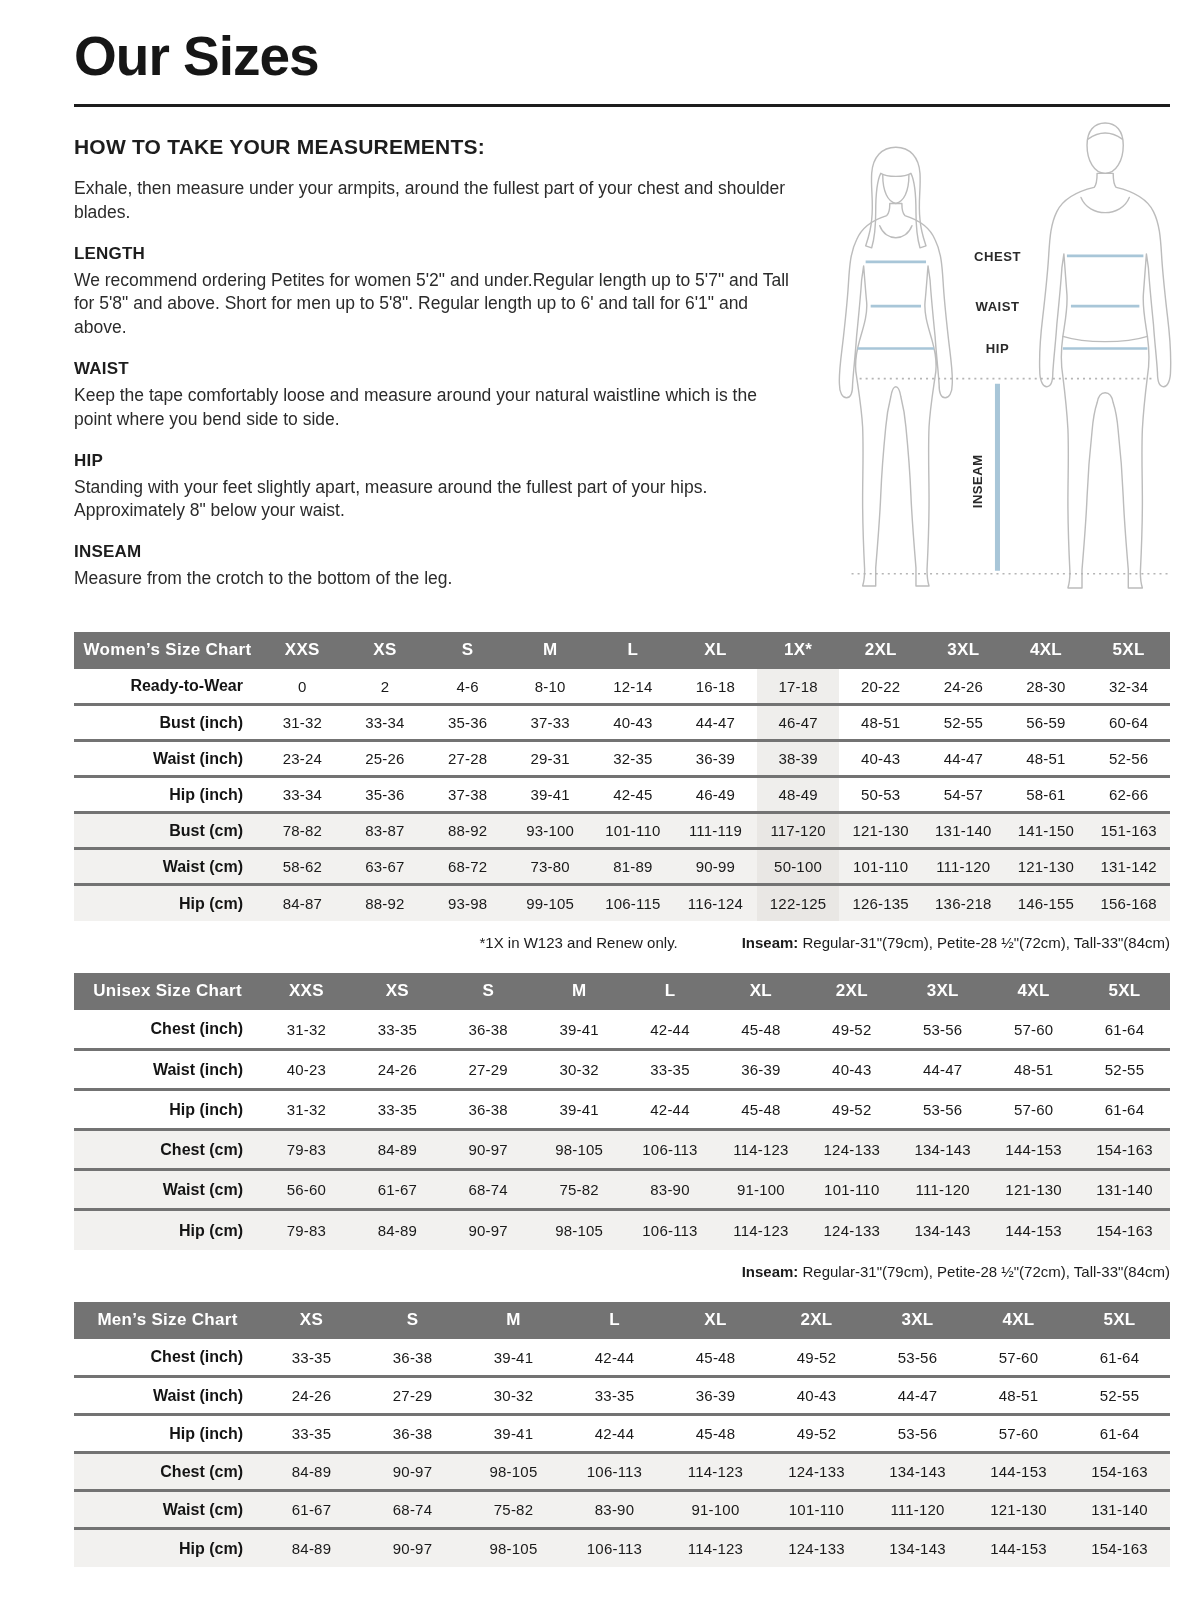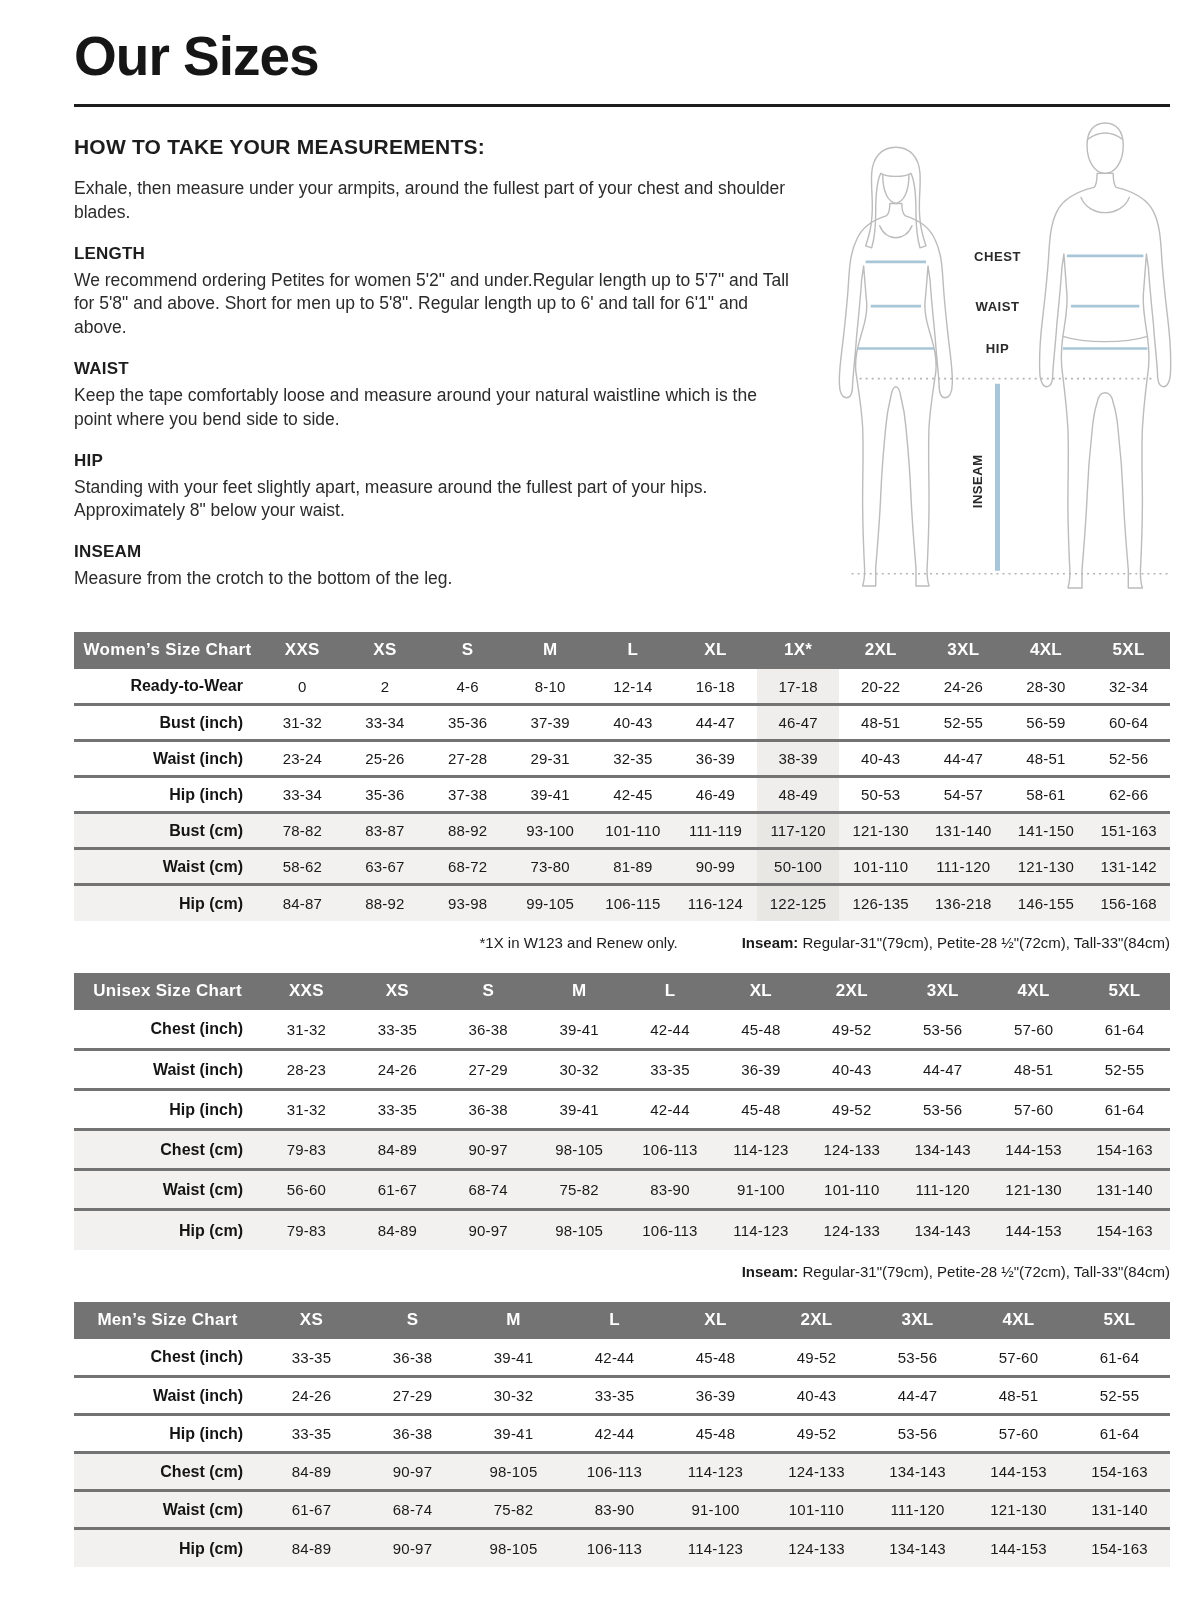--- a/index.html
+++ b/index.html
@@ -175,21 +175,21 @@
               <td>20-22</td>
               <td>24-26</td>
               <td>28-30</td>
               <td>32-34</td>
             </tr>
             <tr>
               <th>Bust (inch)</th>
               <td>31-32</td>
               <td>33-34</td>
               <td>35-36</td>
-              <td>37-39</td>
+              <td>37-33</td>
               <td>40-43</td>
               <td>44-47</td>
               <td class="hl">46-47</td>
               <td>48-51</td>
               <td>52-55</td>
               <td>56-59</td>
               <td>60-64</td>
             </tr>
             <tr>
               <th>Waist (inch)</th>
@@ -310,21 +310,21 @@
               <td>39-41</td>
               <td>42-44</td>
               <td>45-48</td>
               <td>49-52</td>
               <td>53-56</td>
               <td>57-60</td>
               <td>61-64</td>
             </tr>
             <tr>
               <th>Waist (inch)</th>
-              <td>28-23</td>
+              <td>40-23</td>
               <td>24-26</td>
               <td>27-29</td>
               <td>30-32</td>
               <td>33-35</td>
               <td>36-39</td>
               <td>40-43</td>
               <td>44-47</td>
               <td>48-51</td>
               <td>52-55</td>
             </tr>

